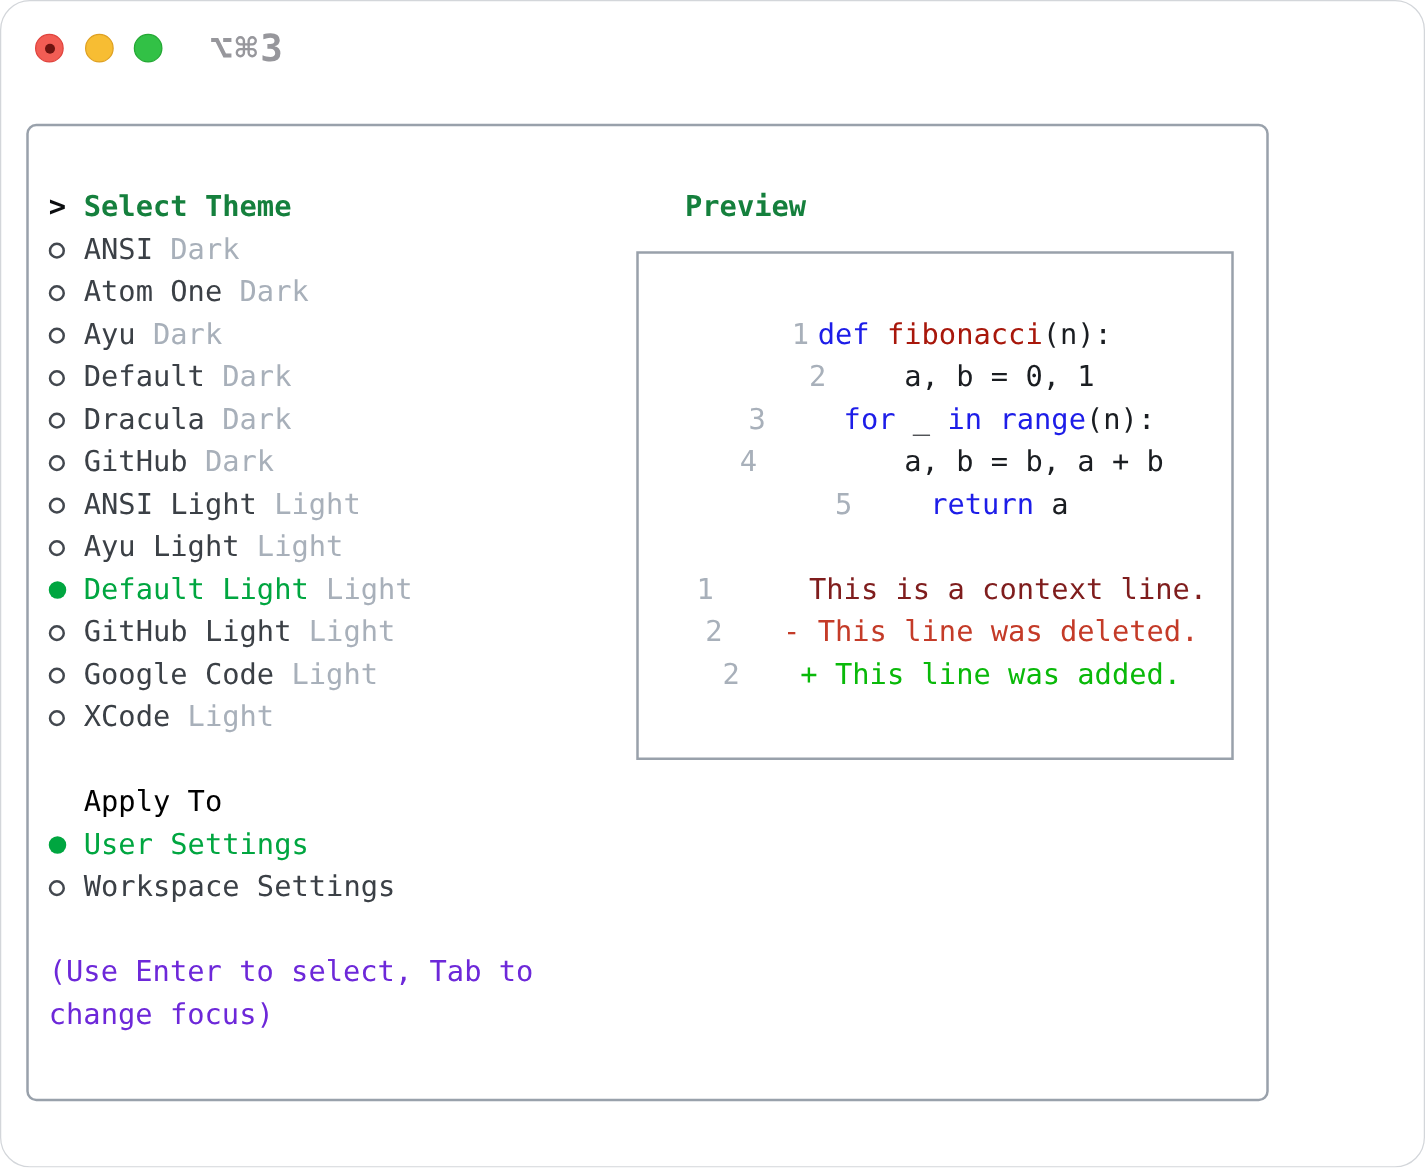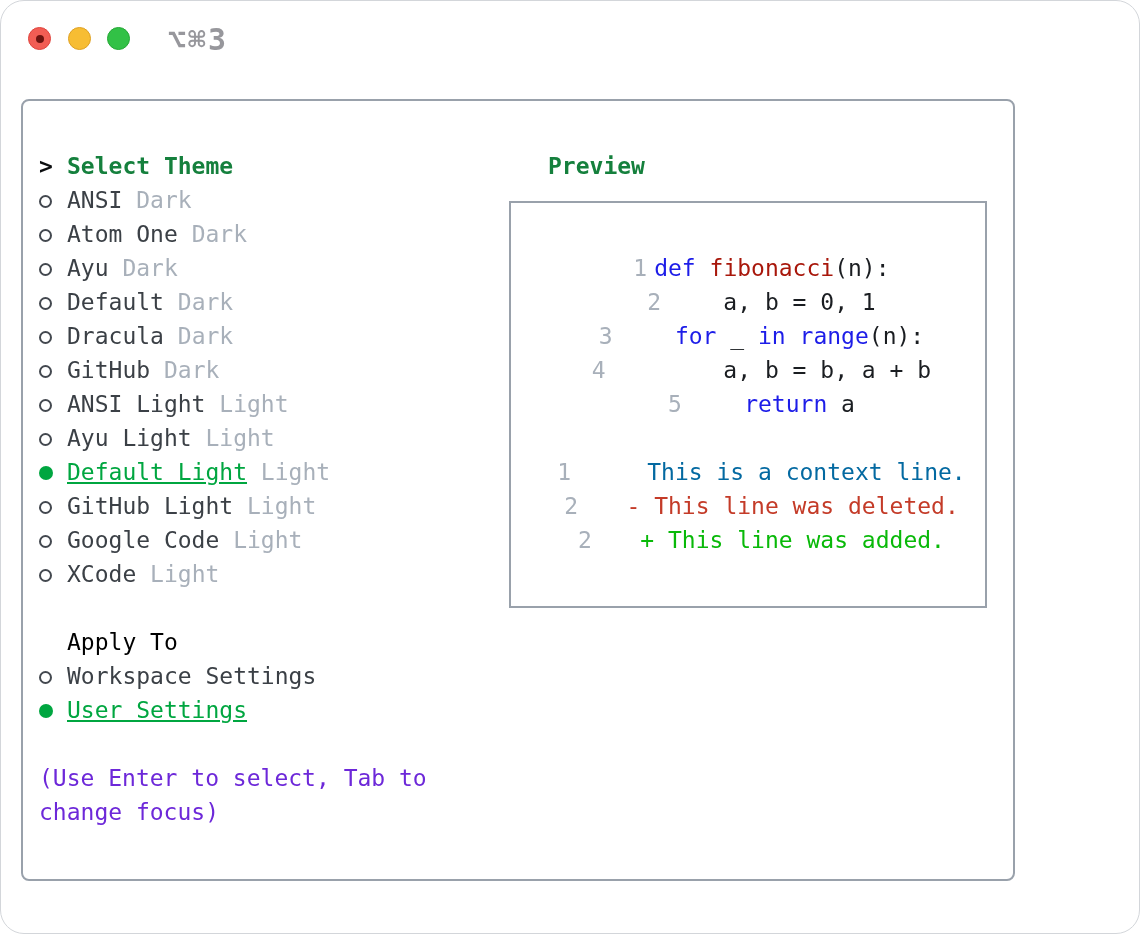--- a/index.html
+++ b/index.html
@@ -27,35 +27,35 @@
        white-space:pre;}
   .spacer{height:34px;}
   .marker{display:inline-block;width:28px;flex:0 0 28px;}
   .chevron{font-weight:700;color:#0c0e10;}
   .h{font-weight:700;color:#15803d;}
   .h2{font-weight:400;color:#000000;}
   .radio{display:inline-block;width:13px;height:13px;border-radius:50%;
          border:2px solid #43484f;box-sizing:border-box;margin-top:2px;}
   .selected .radio{border:none;background:#00a640;width:14px;height:14px;}
   .name{color:#3b4046;}
-  .selected .name{color:#00a640;text-decoration:underline;}
+  .selected .name{color:#00a640;}
   .tag{color:#a8b0ba;margin-left:1ch;}
   .left-col{position:absolute;left:16px;top:48px;width:446px;}
   .help{font-size:23px;line-height:34px;color:#6d28d9;width:440px;
         white-space:normal;word-wrap:break-word;}
   
   .right-col{position:absolute;left:478px;top:48px;margin-left:47px;}
   .preview-box{position:absolute;left:486px;top:100px;width:478px;height:407px;
                box-sizing:border-box;border:2px solid #99a1ab;background:#ffffff;text-align:center;}
   .code-area{padding:48px 0 0 20px;font-size:23px;}
   .cline{height:34px;line-height:34px;white-space:pre;color:#1a1d21;font-size:23px;}
   .lineno{display:inline-block;width:2ch;color:#a8b0ba;}
   .tok-kw{color:#1d1de8;}
   .tok-fn{color:#a8170b;}
-  .cline.context .ctext{color:#0369a1;}
+  .cline.context .ctext{color:#7f1d1d;}
   .cline.deleted .ctext{color:#c43b28;}
   .cline.added .ctext{color:#09b909;}
 </style>
 </head>
 <body>
 
 <div class="window">
 
   <div class="titlebar">
     <div class="tl tl-close">
@@ -149,28 +149,28 @@
 </div>
 
       <div class="spacer"></div>
 
       <div class="row">
         <span class="marker"></span>
         <span class="h2">Apply To</span>
       </div>
 
       <div id="apply-list">
+  <div class="row apply-item selected">
+    <span class="marker"><span class="radio"></span></span>
+    <span class="name">User Settings</span>
+  </div>
+
   <div class="row apply-item">
     <span class="marker"><span class="radio"></span></span>
     <span class="name">Workspace Settings</span>
-  </div>
-
-  <div class="row apply-item selected">
-    <span class="marker"><span class="radio"></span></span>
-    <span class="name">User Settings</span>
   </div>
 </div>
 
       <div class="spacer"></div>
 
       <div class="help">(Use Enter to select, Tab to change focus)</div>
     </div>
 
     <div class="right-col">
       <div class="row">

